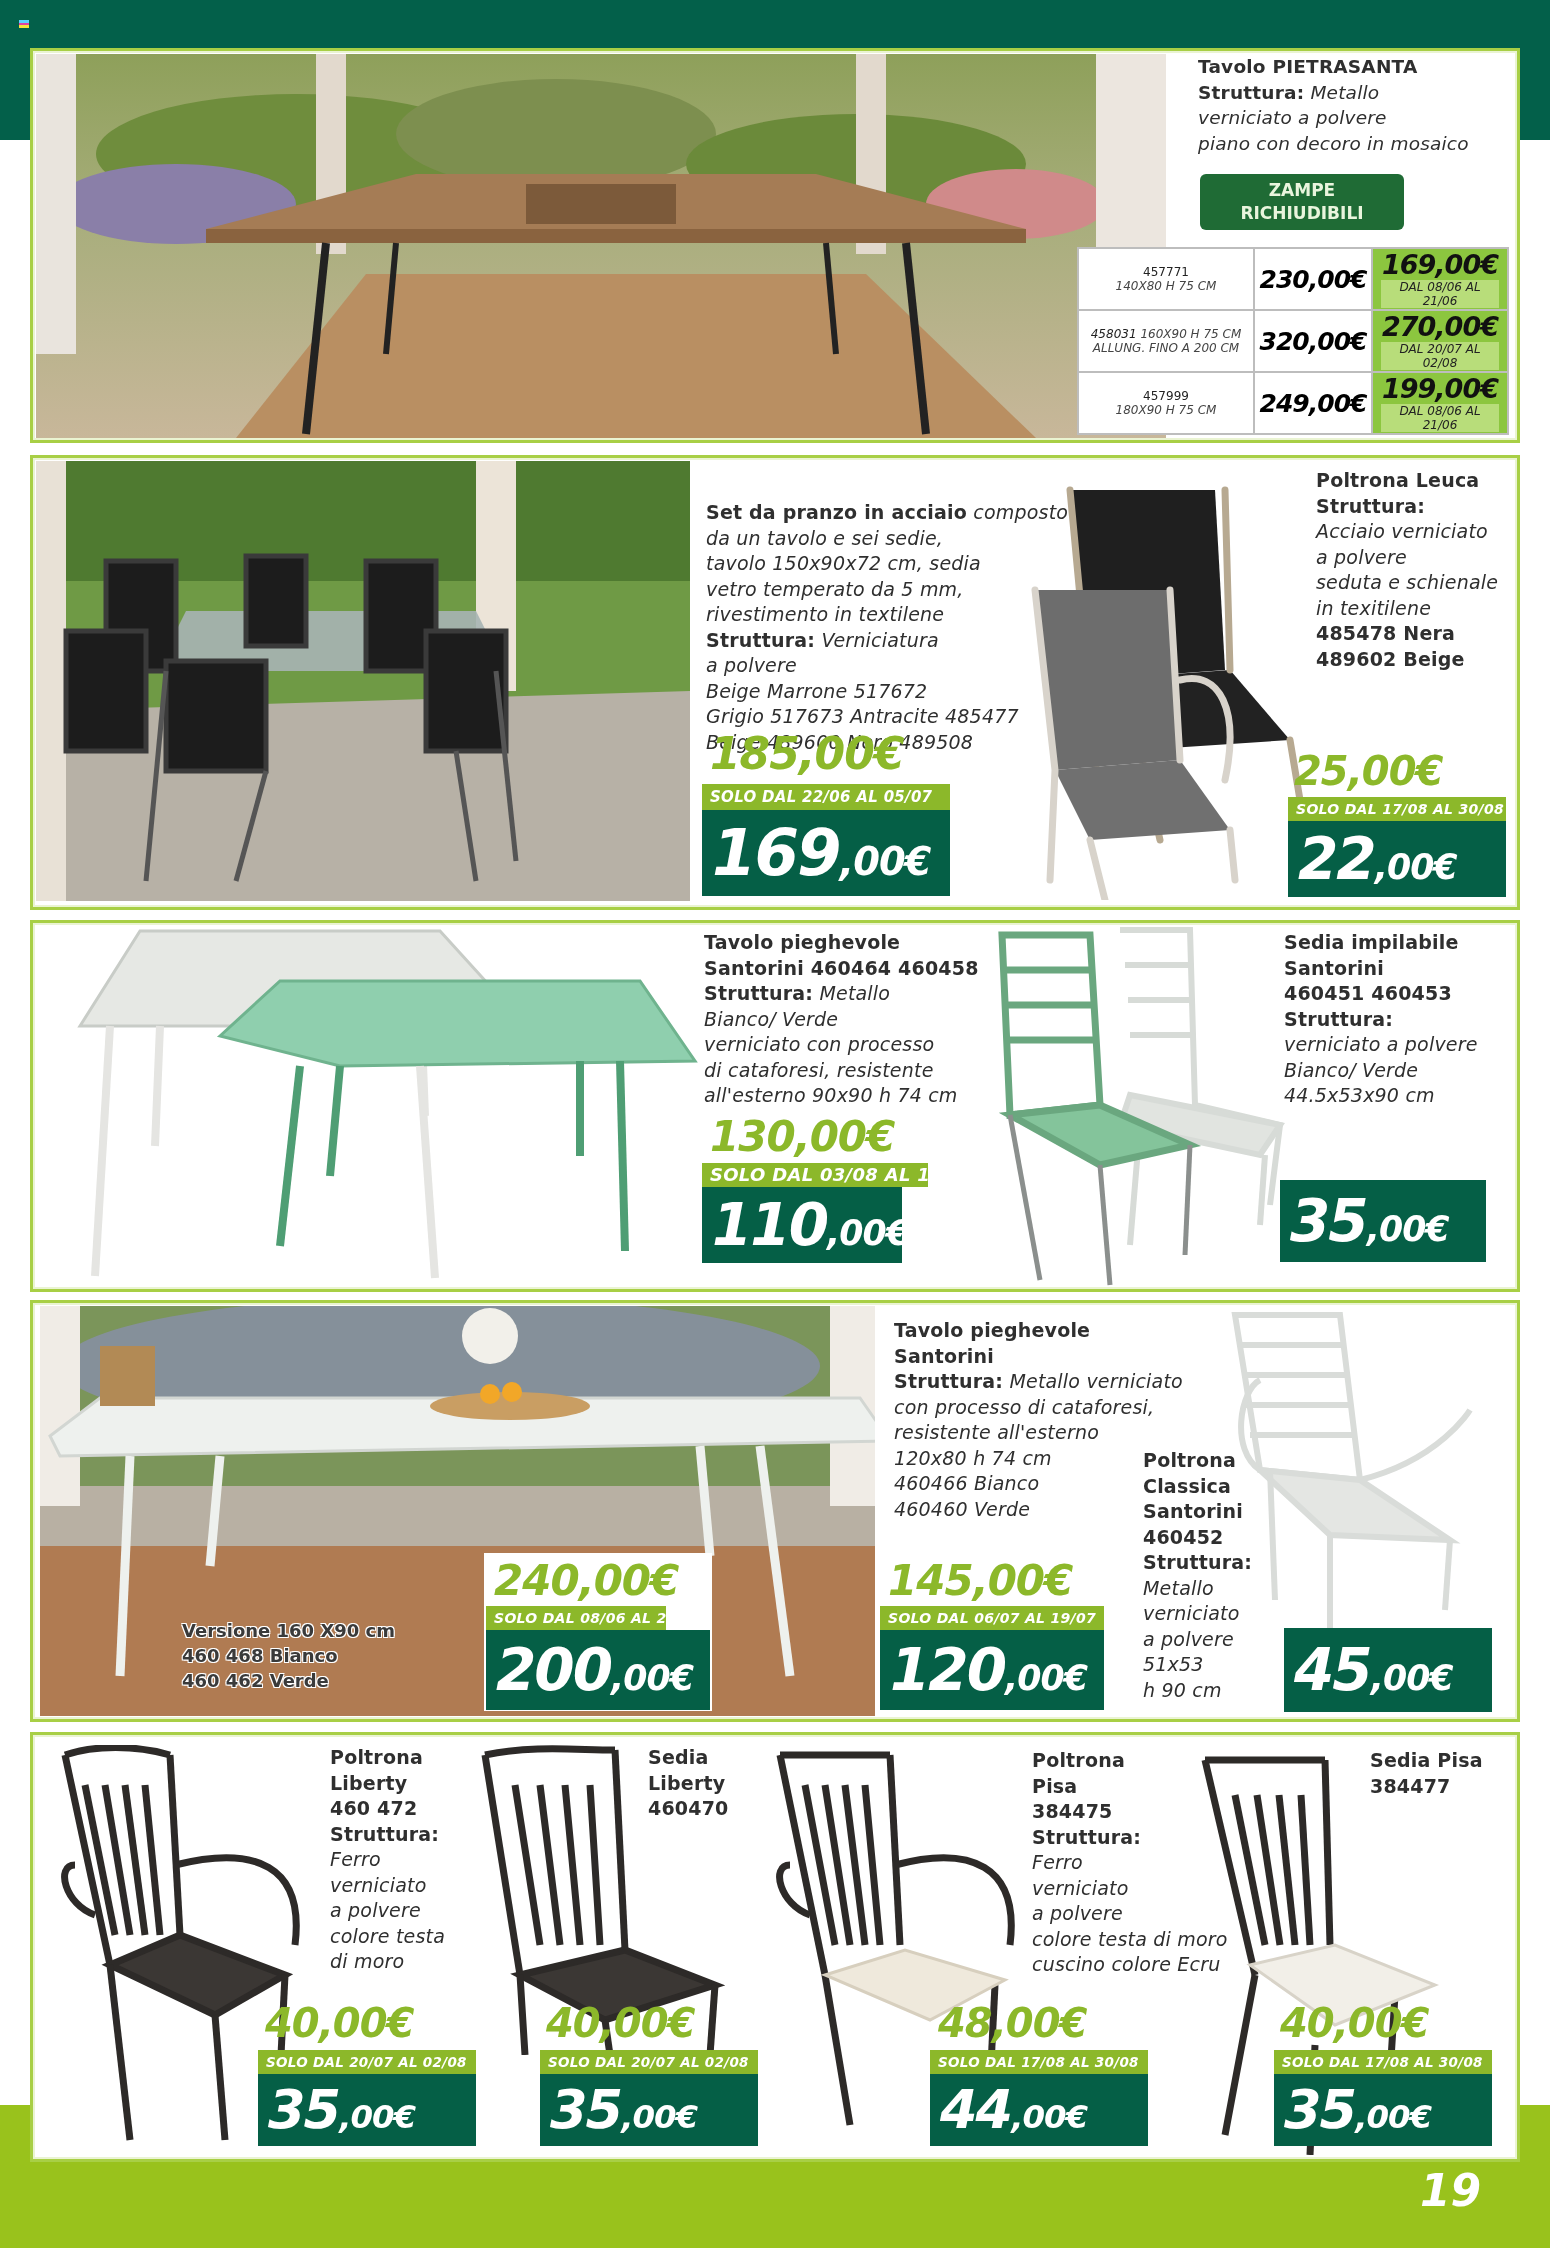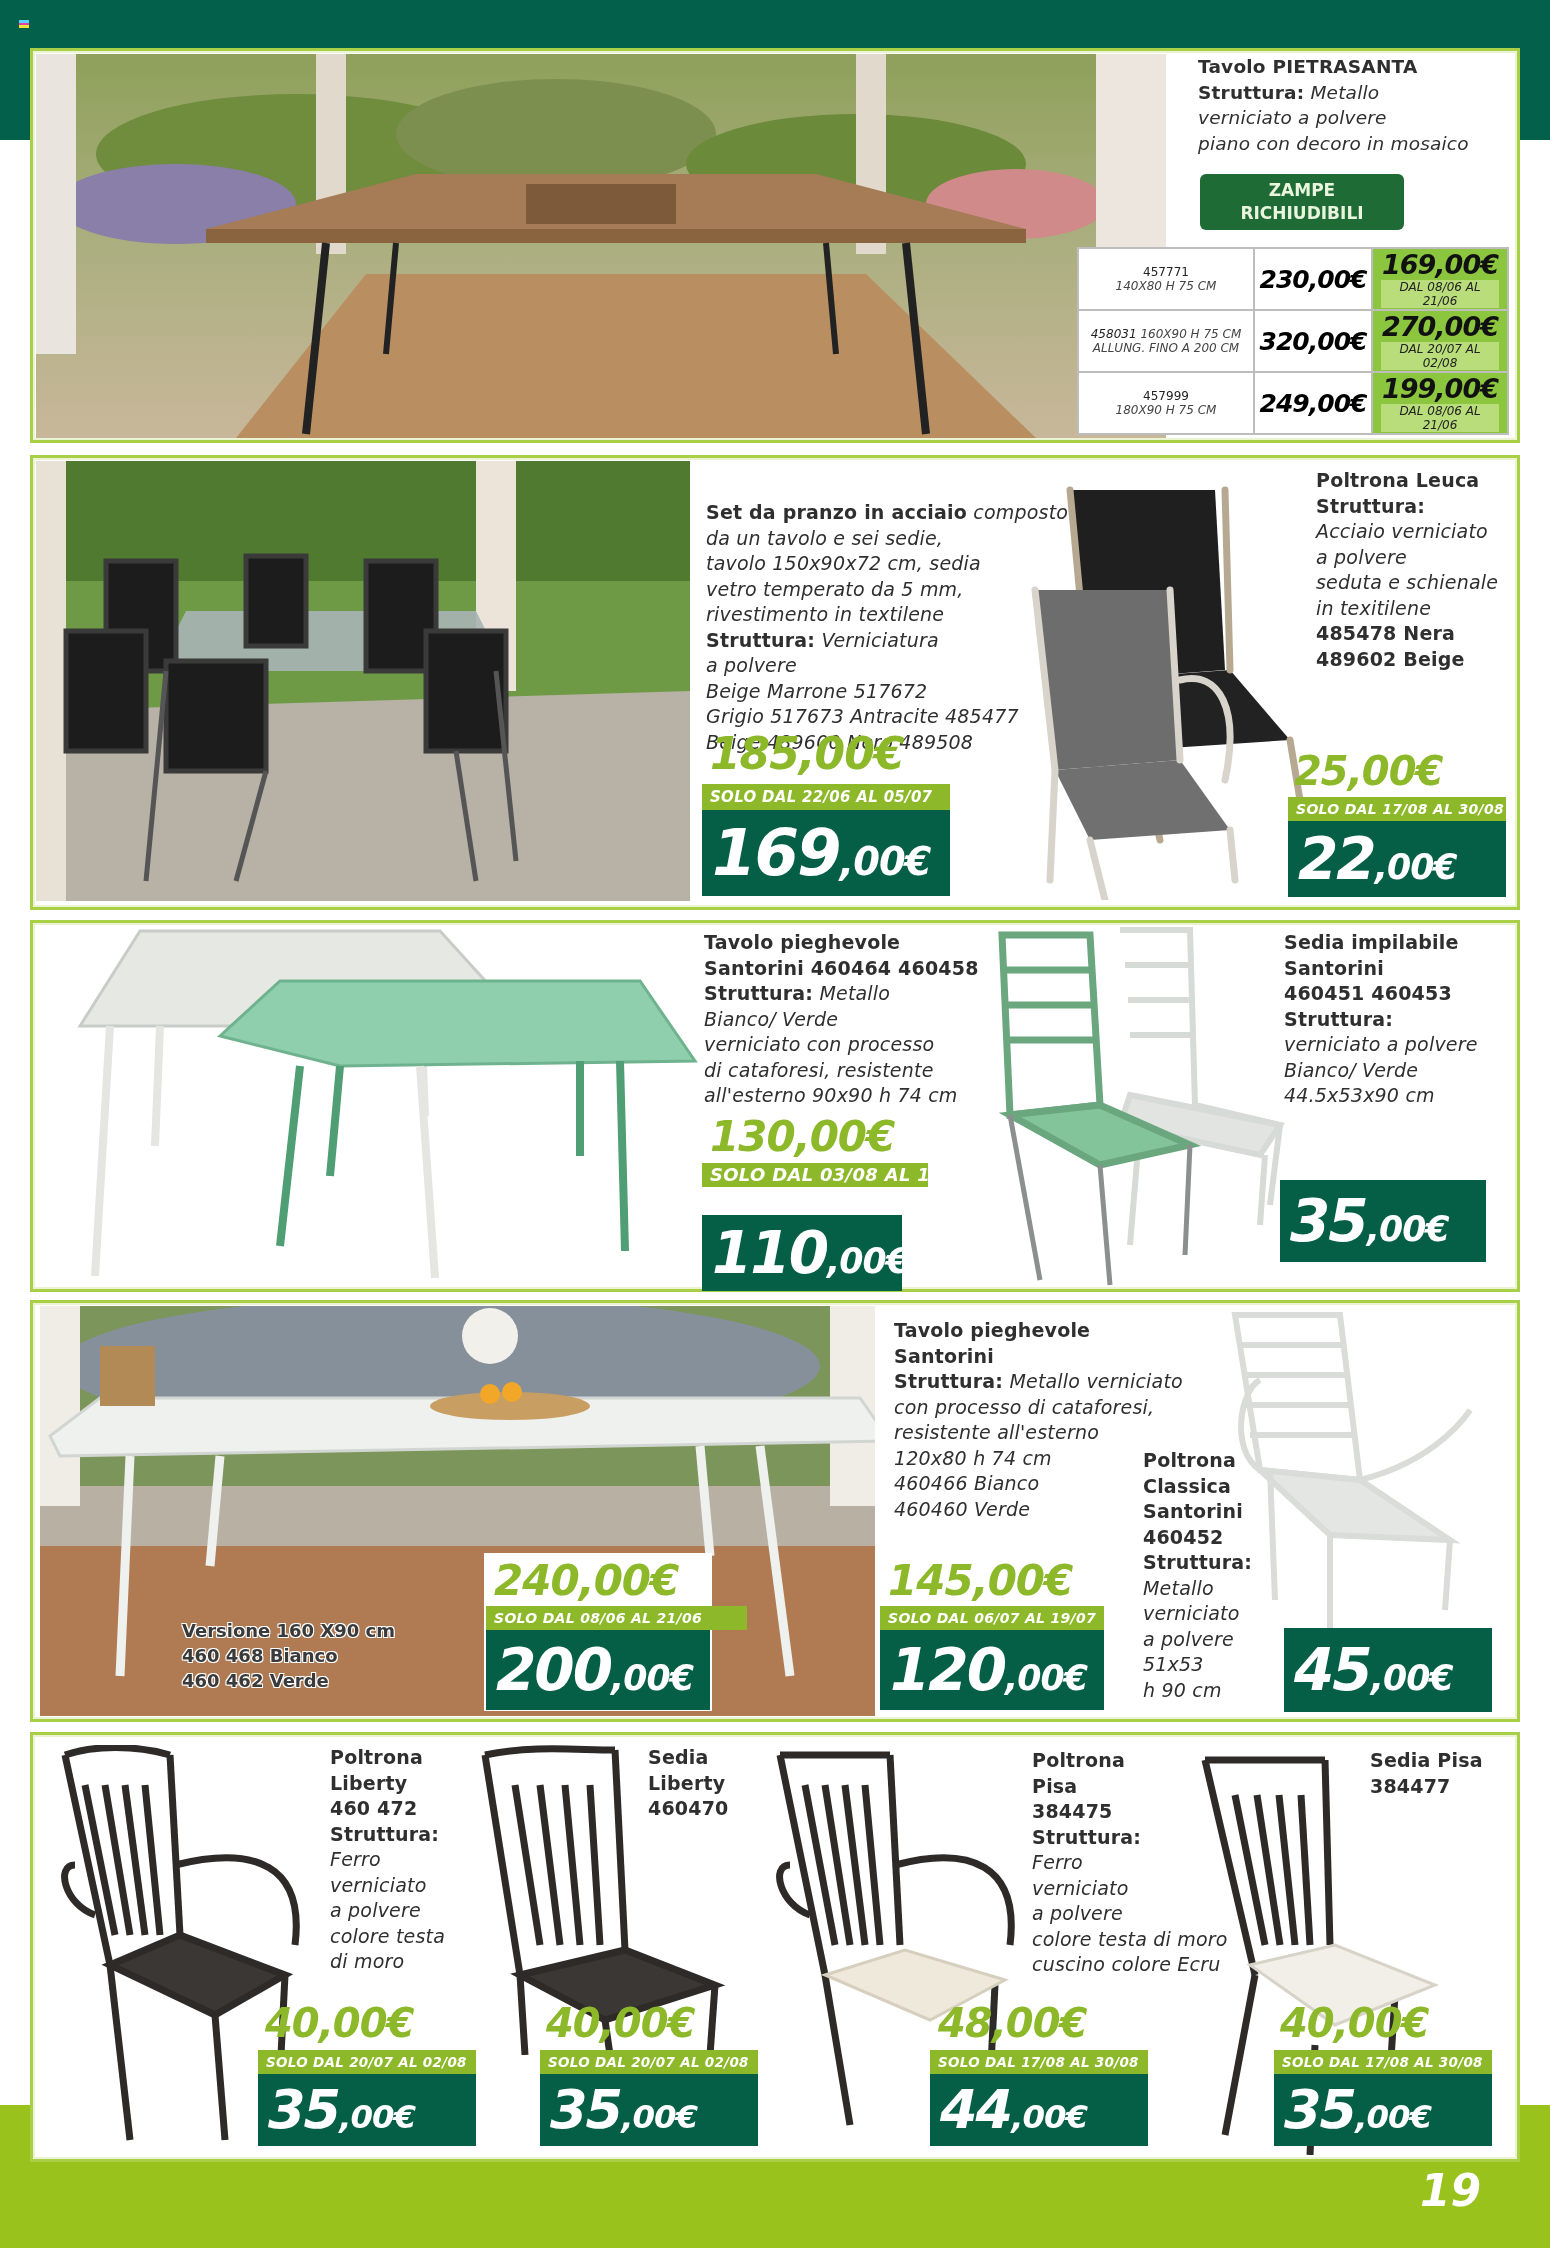--- a/index.html
+++ b/index.html
@@ -216,21 +216,21 @@
   <span class="line bold">Tavolo pieghevole</span>
   <span class="line bold">Santorini 460464 460458</span>
   <span class="line"><b>Struttura:</b><i> Metallo</i></span>
   <span class="line ital">Bianco/ Verde</span>
   <span class="line ital">verniciato con processo</span>
   <span class="line ital">di cataforesi, resistente</span>
   <span class="line ital">all'esterno 90x90 h 74 cm</span>
 </div>
 <div class="old-price" style="left:710px; top:1112px; font-size:42px;">130,00€</div>
 <div class="promo-bar" style="left:702px; top:1163px; width:226px; font-size:18px; line-height:24px;">SOLO DAL 03/08 AL 16/08</div>
-<div class="new-price" style="left:702px; top:1187px; width:200px; height:76px; font-size:58px; line-height:76px;margin-top:28px;"><span>110</span><span class="cents">,00€</span></div>
+<div class="new-price" style="left:702px; top:1187px; width:200px; height:76px; font-size:58px; line-height:76px;"><span>110</span><span class="cents">,00€</span></div>
 
 <div class="photo" style="left:990px; top:925px; width:300px; height:365px;">
   <svg width="300" height="365" viewBox="0 0 300 365">
     <g stroke="#d7dbd7" stroke-width="6" fill="none">
       <path d="M 130 5 L 200 5 L 205 180 L 290 200 L 280 280"></path>
       <line x1="135" y1="40" x2="200" y2="40"></line>
         <line x1="138" y1="75" x2="202" y2="75"></line>
         <line x1="140" y1="110" x2="203" y2="110"></line>
       <polygon points="140,170 290,200 270,230 130,200" fill="#e1e4e0"></polygon>
       <line x1="150" y1="200" x2="140" y2="320"></line>
@@ -284,21 +284,21 @@
     <circle cx="450" cy="30" r="28" fill="#f2f0ea"></circle>
   </svg>
 </div>
 <div class="overlay-text">
   <span class="line">Versione 160 X90 cm</span>
   <span class="line">460 468 Bianco</span>
   <span class="line">460 462 Verde</span>
 </div>
 <div style="position:absolute; left:484px; top:1553px; width:228px; height:158px; background:#fff;"></div>
 <div class="old-price" style="left:494px; top:1556px; font-size:42px;">240,00€</div>
-<div class="promo-bar" style="left:486px; top:1606px; width:261px; font-size:14px; line-height:24px;">SOLO DAL 08/06 AL 21/06</div>
+<div class="promo-bar" style="left:486px; top:1606px; width:180px; font-size:14px; line-height:24px;">SOLO DAL 08/06 AL 21/06</div>
 <div class="new-price" style="left:486px; top:1630px; width:224px; height:80px; font-size:58px; line-height:80px;"><span>200</span><span class="cents">,00€</span></div>
 
 <div class="txt" style="left:894px; top:1318px;">
   <span class="line bold">Tavolo pieghevole</span>
   <span class="line bold">Santorini</span>
   <span class="line"><b>Struttura:</b><i> Metallo verniciato</i></span>
   <span class="line ital">con processo di cataforesi,</span>
   <span class="line ital">resistente all'esterno</span>
   <span class="line ital">120x80 h 74 cm</span>
   <span class="line ital">460466 Bianco</span>

